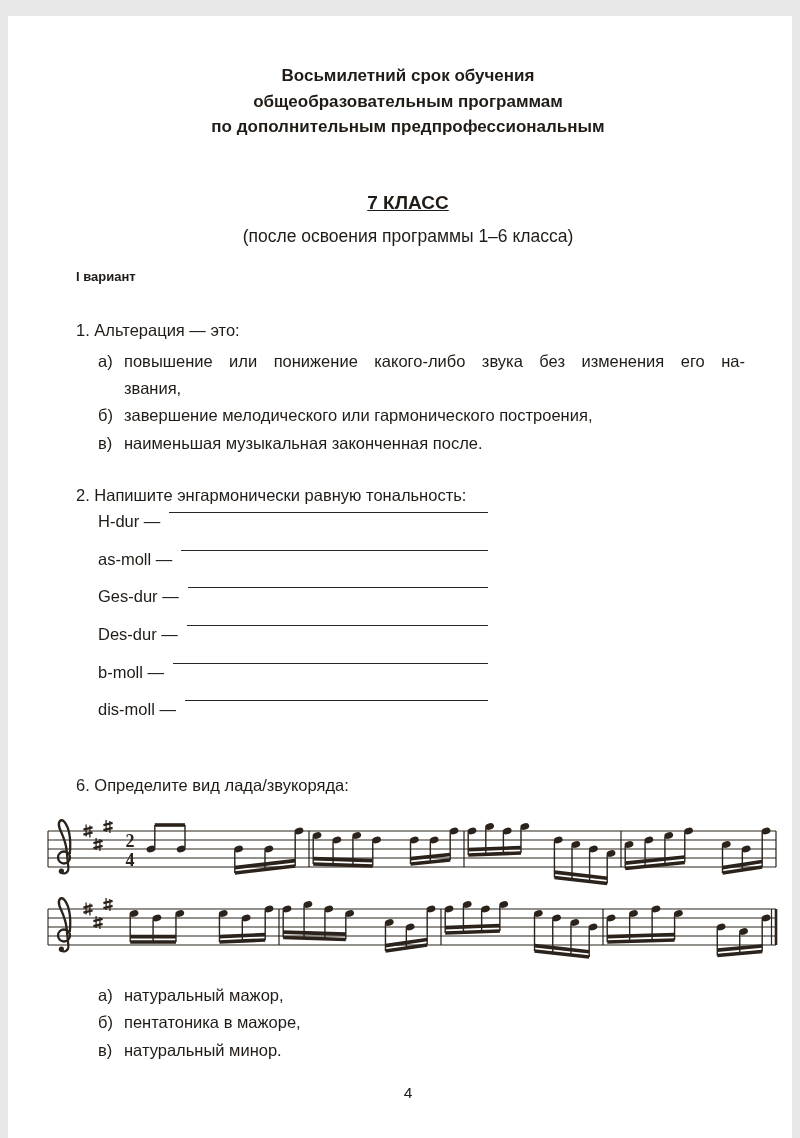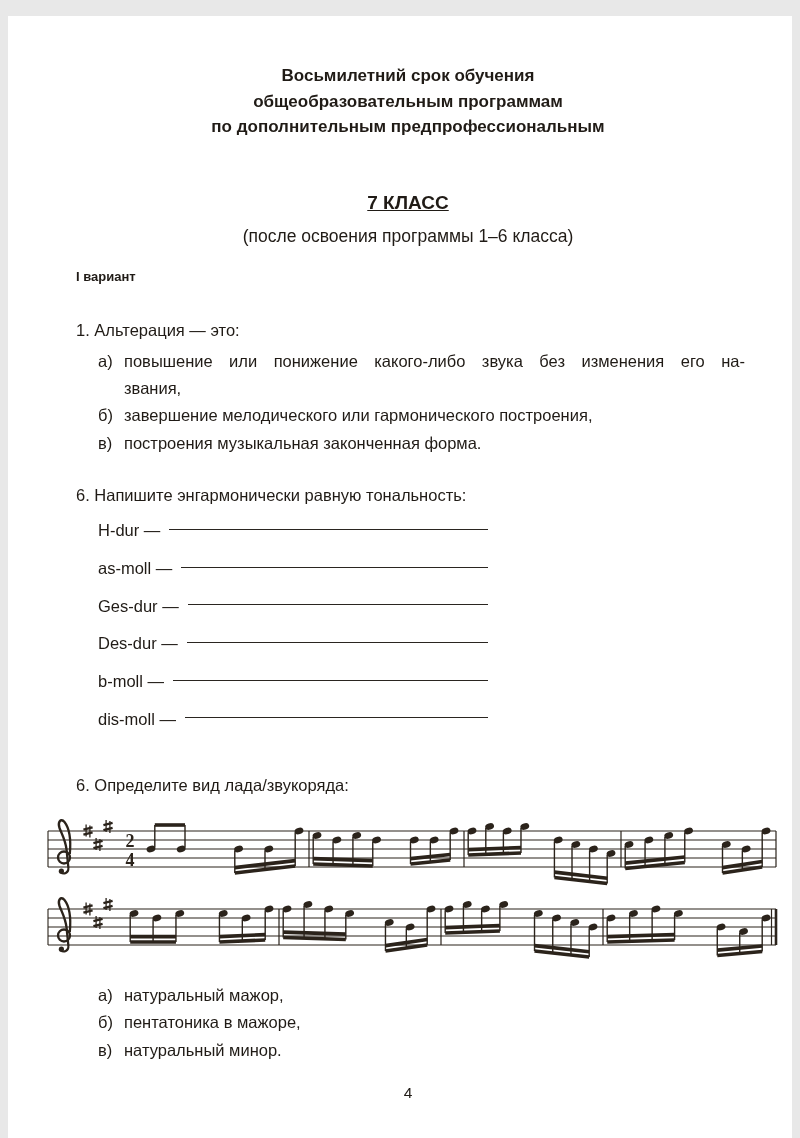--- a/index.html
+++ b/index.html
@@ -13,21 +13,21 @@
   #variant{position:absolute;top:253px;left:68px;font-weight:700;font-size:13px;}
   .prompt{position:absolute;left:68px;font-size:16.5px;}
   #q1-prompt{top:305px;}
   #q1-options{position:absolute;top:332px;left:90px;width:647px;}
   .opt-row{display:flex;line-height:27.2px;font-size:16.5px;}
   .opt-marker{flex:0 0 26px;width:26px;}
   .opt-text{flex:1;}
   .justify-line{text-align:justify;text-align-last:justify;}
   #q2-prompt{top:470px;}
   #q2-list{position:absolute;top:496px;left:90px;width:390px;}
-  .q2-row{display:flex;align-items:center;height:37.7px;}
+  .q2-row{display:flex;align-items:flex-start;height:37.7px;}
   .q2-label{font-size:16.5px;white-space:pre;padding-right:9px;line-height:19px;}
   .q2-blank{flex:1;border-bottom:1.4px solid #2a2520;margin-bottom:3px;}
   #q3-prompt{top:760px;}
   #notation-wrap{position:absolute;top:782px;left:38px;width:736px;height:168px;}
   #q3-options{position:absolute;top:966px;left:90px;width:520px;}
   .q3-row{display:flex;line-height:27.4px;font-size:16.5px;}
   #page-number{top:1068px;font-size:15.5px;}
 </style>
 </head>
 <body>
@@ -55,26 +55,26 @@
       </div>
       <div class="opt-row">
         <span class="opt-marker">б)</span>
         <div class="opt-text">
           <div>завершение мелодического или гармонического построения,</div>
         </div>
       </div>
       <div class="opt-row">
         <span class="opt-marker">в)</span>
         <div class="opt-text">
-          <div>построения музыкальная законченная форма.</div>
+          <div>наименьшая музыкальная законченная после.</div>
         </div>
       </div>
     </div>
 
-  <div id="q2-prompt" class="prompt">6. Напишите энгармонически равную тональность:</div>
+  <div id="q2-prompt" class="prompt">2. Напишите энгармонически равную тональность:</div>
   <div id="q2-list">
       <div class="q2-row">
         <span class="q2-label">H-dur —</span>
         <div class="q2-blank"></div>
       </div>
       <div class="q2-row">
         <span class="q2-label">as-moll —</span>
         <div class="q2-blank"></div>
       </div>
       <div class="q2-row">

